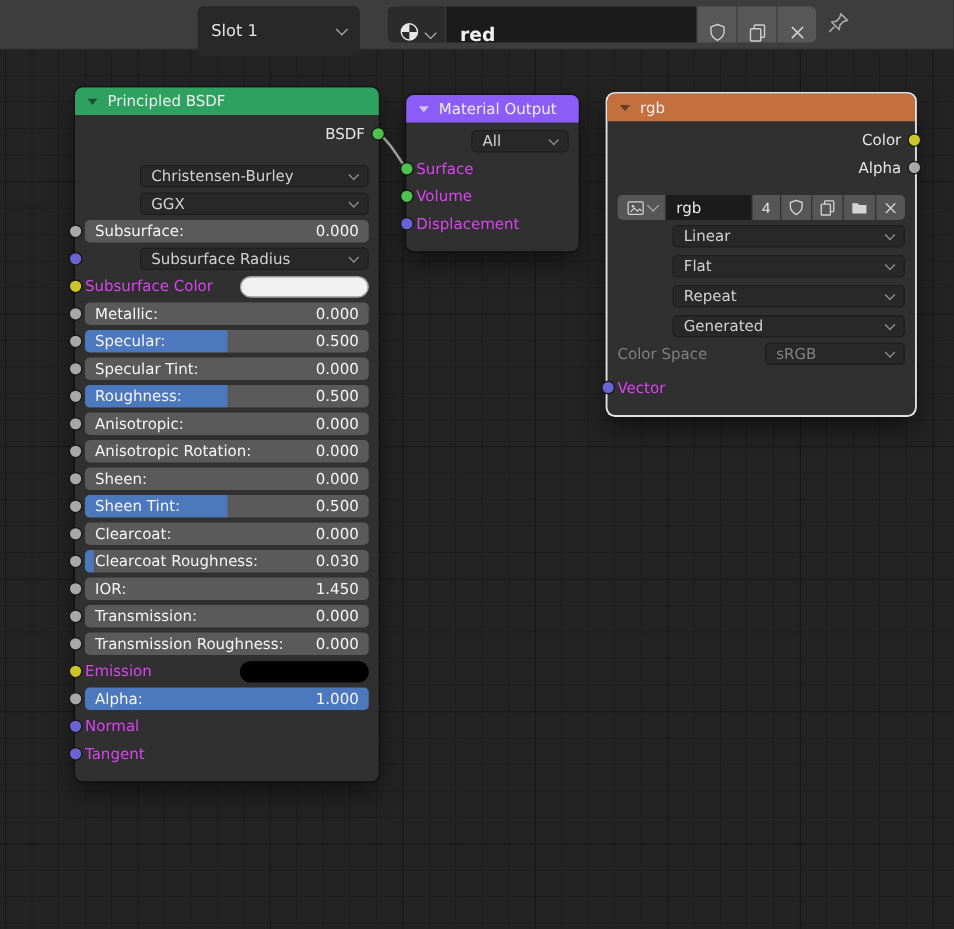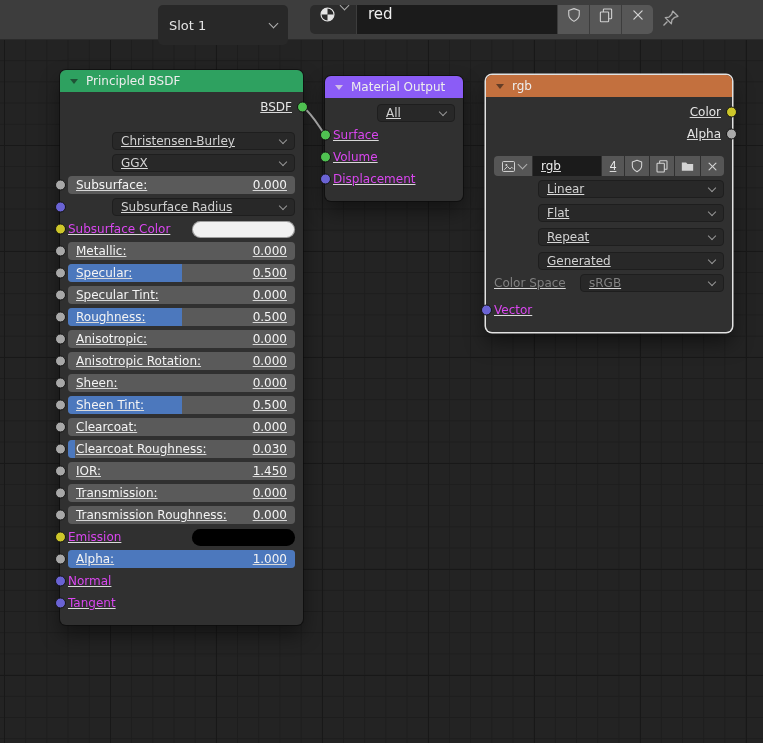--- a/index.html
+++ b/index.html
@@ -16,52 +16,52 @@
   
   .topbar{position:absolute;top:0;left:0;right:0;height:39px;background:#3d3d3d;
     border-bottom:1px solid #2b2b2b;z-index:30;}
   .slot-select{position:absolute;left:158px;top:5px;width:130px;height:40px;background:#282828;
     border-radius:5px;display:flex;align-items:center;justify-content:space-between;
     padding:0 11px;color:#e4e4e4;font-size:13px;cursor:pointer;box-sizing:border-box;}
   .chev{display:inline-block;width:6px;height:6px;border-right:1.6px solid #b0b0b0;
     border-bottom:1.6px solid #b0b0b0;transform:rotate(45deg);margin-top:-3px;}
   .mat-compound{position:absolute;left:310px;top:5px;height:29px;display:flex;
     border-radius:5px;overflow:hidden;}
-  .mat-compound .seg{height:45px;display:flex;box-sizing:border-box;}
+  .mat-compound .seg{height:45px;display:flex;align-items:center;box-sizing:border-box;font-weight:bold;}
   .mat-icon-btn{width:46px;background:#2b2b2b;justify-content:center;gap:4px;cursor:pointer;}
   .mat-name{width:200px;background:#1b1b1b;color:#efefef;font-size:15px;padding:0 11px;
     margin-left:1px;cursor:text;}
   .tool-btn{width:31px;background:#575757;justify-content:center;color:#cfcfcf;
     margin-left:1px;cursor:pointer;border:none;}
   .pin-wrap{position:absolute;left:660px;top:8px;color:#a9a9a9;cursor:pointer;}
 
   
   .node{position:absolute;background:#303030;border-radius:6px;color:#d9d9d9;font-size:12px;
     box-shadow:0 0 0 1px rgba(10,10,10,.65), 0 10px 20px rgba(0,0,0,.45);z-index:10;}
   .node.selected{box-shadow:0 0 0 1.5px #e2e2e2, 0 10px 20px rgba(0,0,0,.5);}
   .node-header{height:22px;border-radius:6px 6px 0 0;display:flex;align-items:center;gap:8px;
     padding:0 10px;color:#ededed;cursor:move;}
   .tri{width:0;height:0;border-left:4px solid transparent;border-right:4px solid transparent;
     border-top:5px solid rgba(20,20,20,.55);}
   .tri.light{border-top-color:rgba(235,225,225,.75);}
   .node-body{padding:4px 0 11px;}
-  .nrow{position:relative;height:22px;display:flex;align-items:center;padding:0 8px;text-decoration:underline;}
+  .nrow{position:relative;height:22px;display:flex;align-items:center;padding:0 8px;}
   .nspacer{width:100%;}
   .socket{position:absolute;width:9px;height:9px;border-radius:50%;
     border:1px solid #131313;top:50%;transform:translateY(-50%);cursor:crosshair;z-index:2;}
   .socket.left{left:-5px}.socket.right{right:-5px}
   .socket.green{background:#4fc151}.socket.yellow{background:#cdc62a}
   .socket.purple{background:#6a63d4}.socket.gray{background:#a8a8a8}
   .r-out{justify-content:flex-end;padding-right:11px;}
   .olbl{color:#e6e6e6;}
   .dd{flex:1;height:18px;background:#282828;border:1px solid #1e1e1e;border-radius:4px;
     display:flex;align-items:center;justify-content:space-between;padding:0 8px;
     color:#d2d2d2;cursor:pointer;box-sizing:border-box;margin-left:44px;}
   .dd .chev{width:5px;height:5px;border-color:#969696;}
-  .dd.small{flex:none;width:144px;margin-left:auto;}
+  .dd.small{flex:none;width:112px;margin-left:auto;}
   .dd.dim, .dd.dim .ddval{color:#828282;}
   .sl{flex:1;height:18px;background:#5a5a5a;border-radius:4px;position:relative;
     display:flex;align-items:center;justify-content:space-between;padding:0 8px;
     color:#f4f4f4;overflow:hidden;cursor:ew-resize;box-sizing:border-box;}
   .sl .fill{position:absolute;left:0;top:0;bottom:0;background:#4c78bd;}
   .sl span{position:relative;z-index:1;}
   .plbl{color:#d946ef;}
   .plbl.dim{color:#808080;}
   .swatch{margin-left:auto;width:103px;height:17px;border-radius:9px;cursor:pointer;
     box-shadow:inset 0 0 0 1px rgba(0,0,0,.35);}

